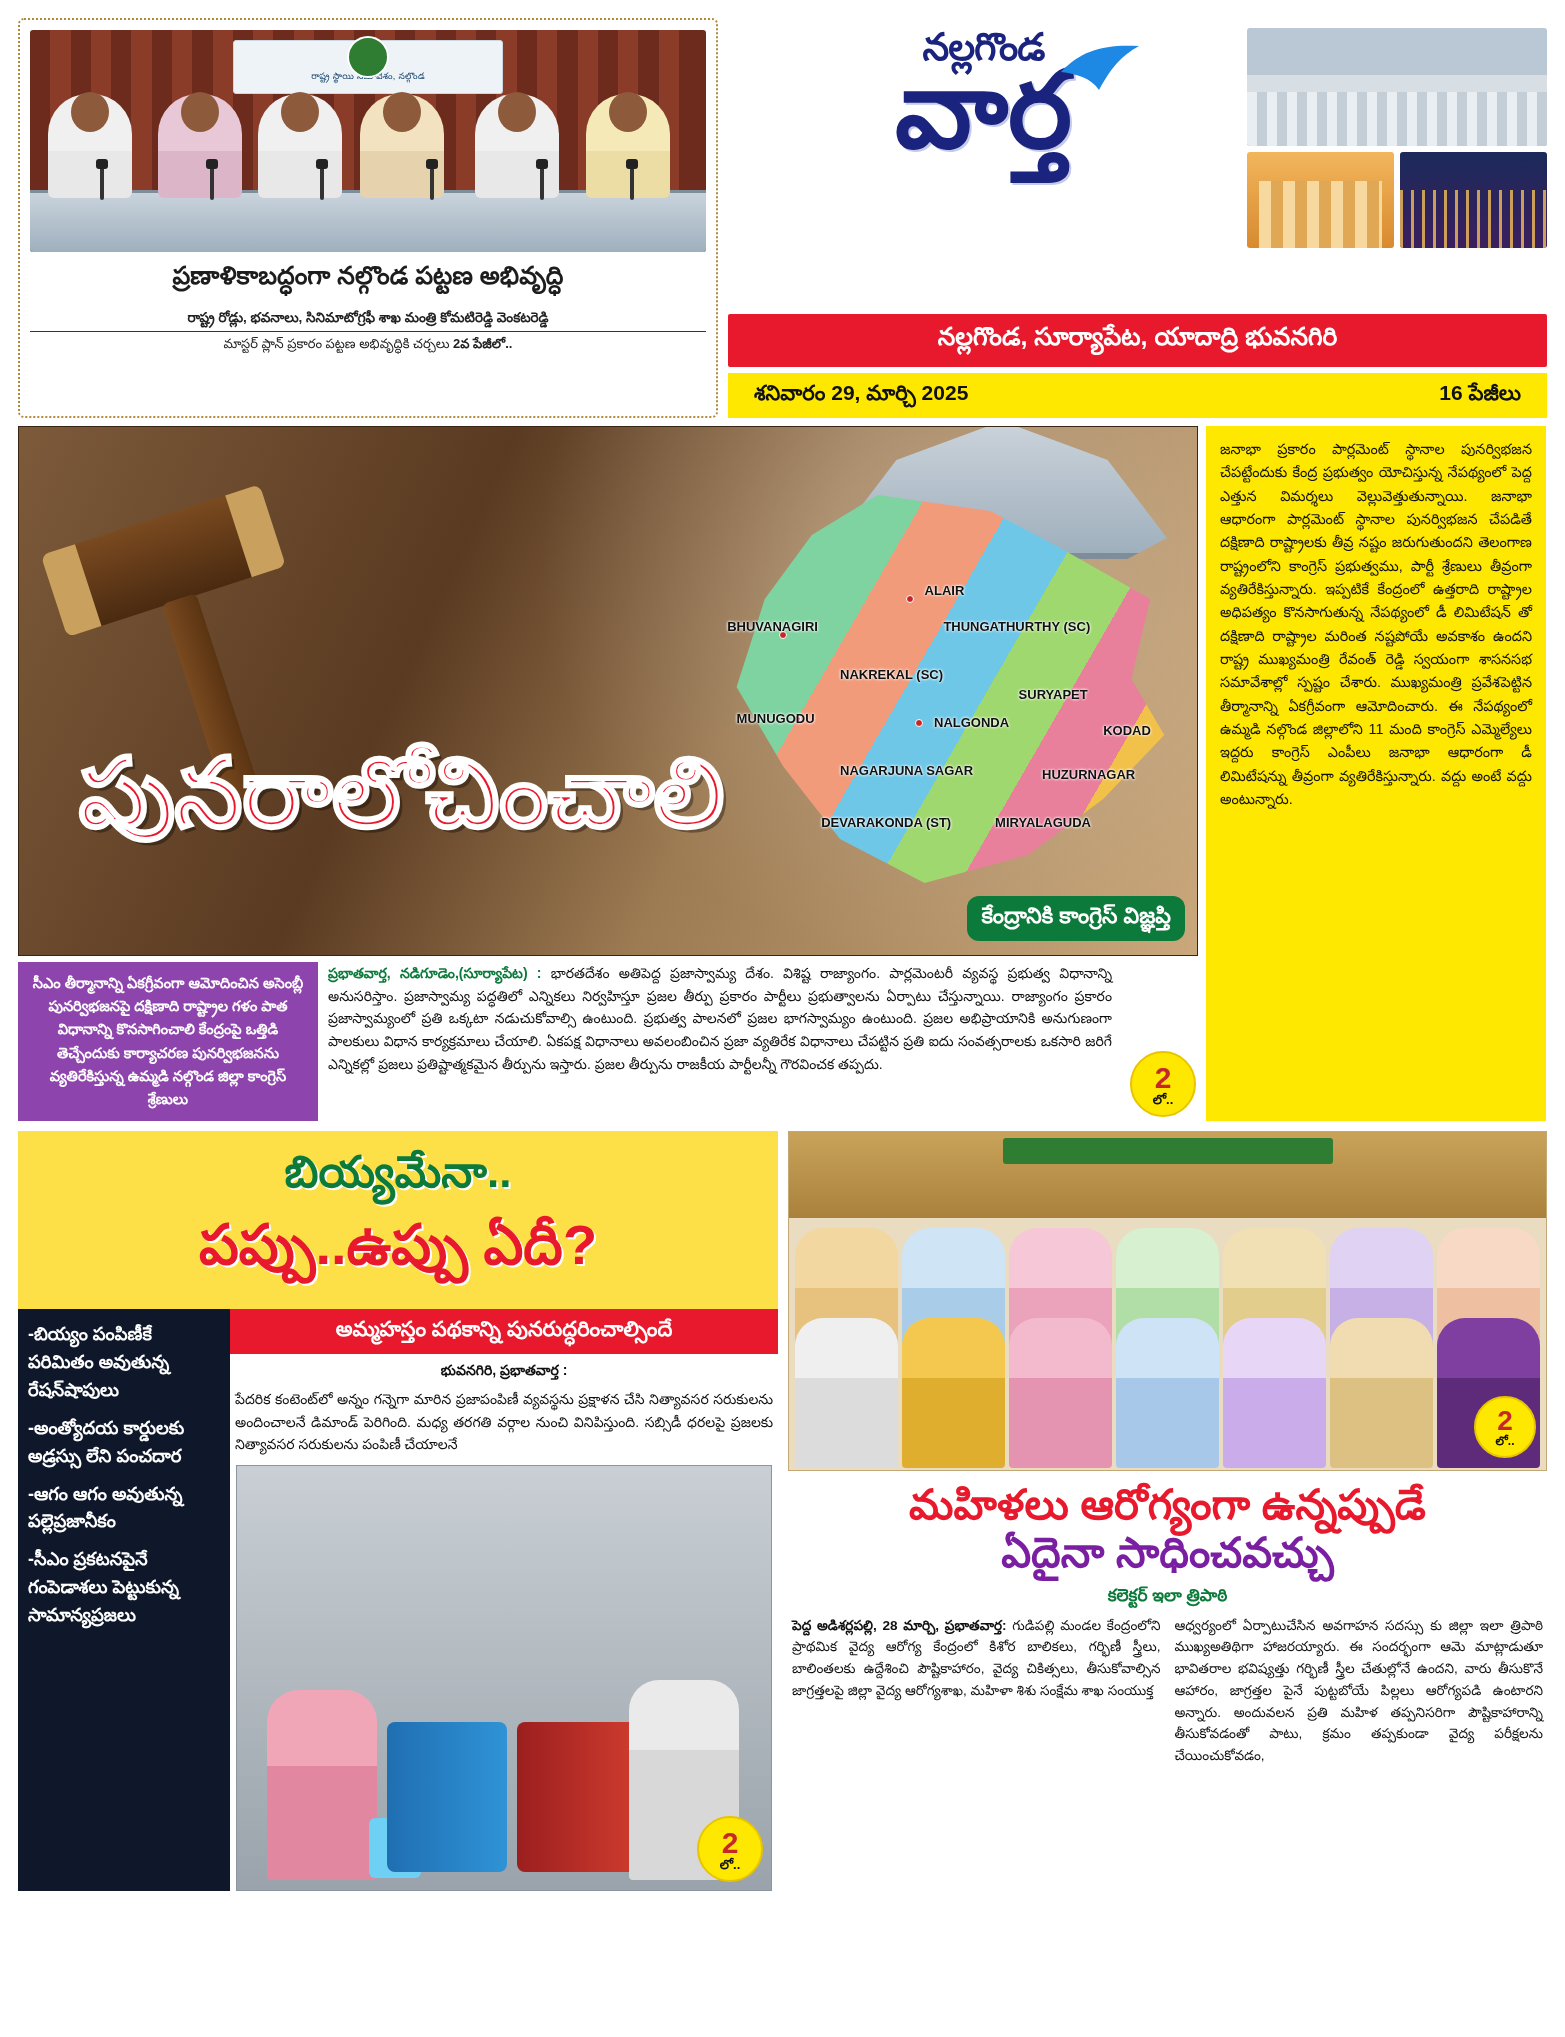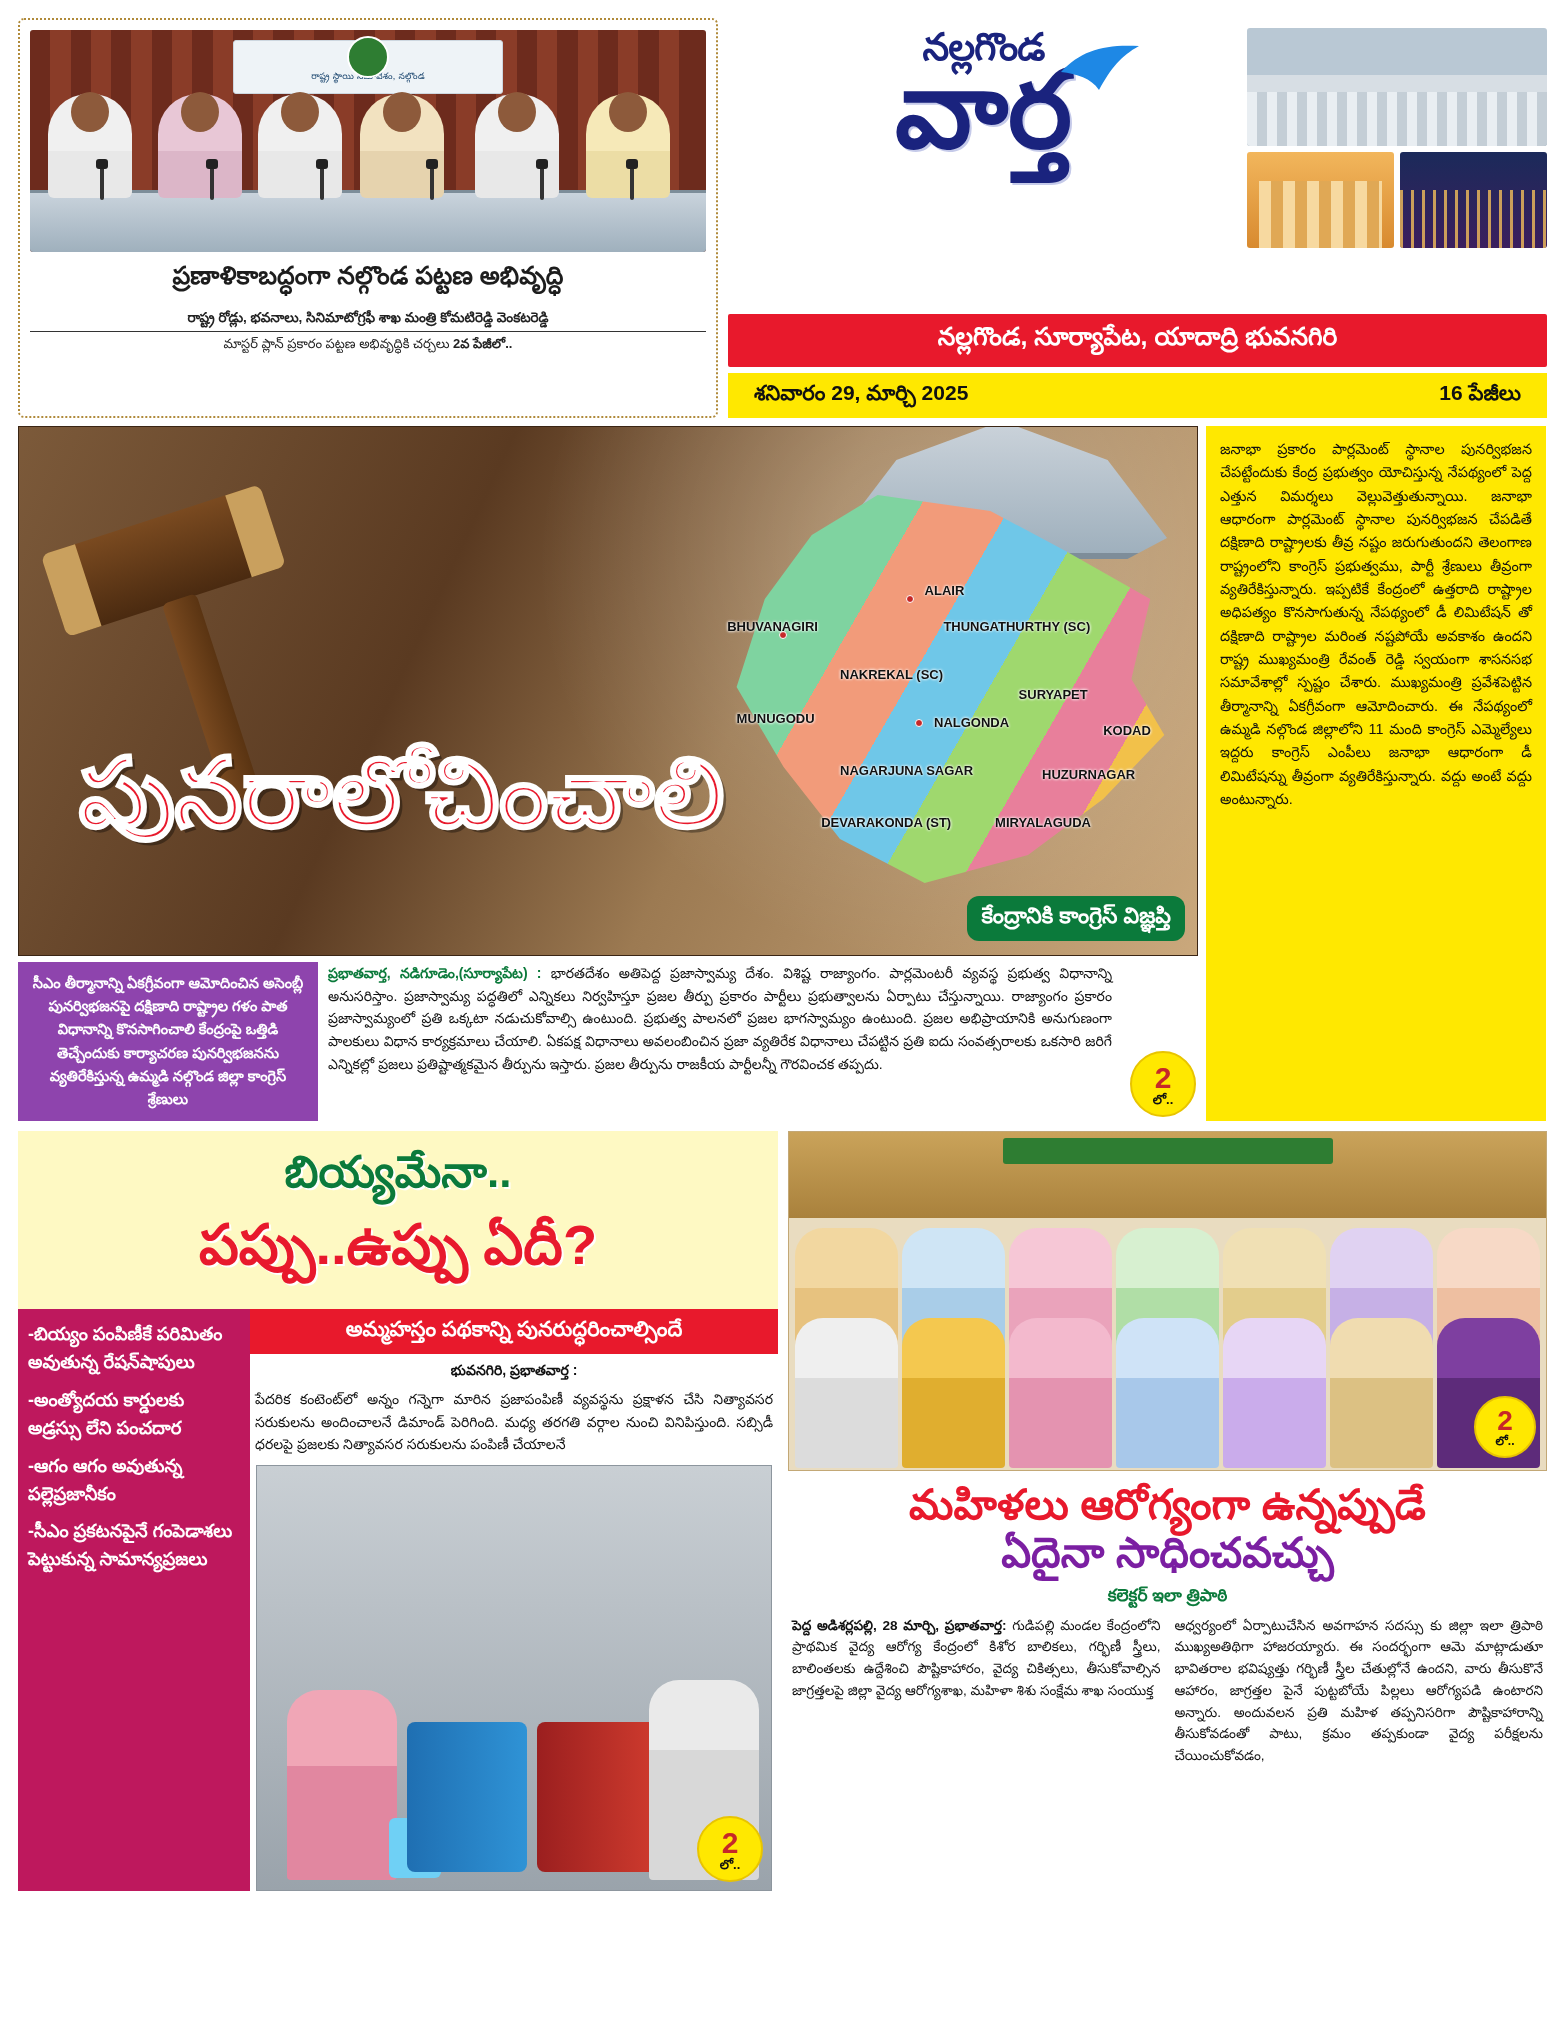--- a/index.html
+++ b/index.html
@@ -182,26 +182,26 @@
   .page2-chip .t { font-size:13px; color:#111; }
 
   .lead-right {
     width:340px; background:#ffe800; padding:12px 14px; font-size:14.4px;
     line-height:1.62; text-align:justify; color:#111; margin-left:8px;
   }
 
   
   .bottom { display:flex; gap:10px; margin-top:10px; height:760px; }
   .bl { width:760px; display:flex; flex-direction:column; }
-  .bl-head { background:#fef9c3; padding:16px 10px 18px; text-align:center; }
+  .bl-head { background:#fde047; padding:16px 10px 18px; text-align:center; }
   .bl-h1 { font-size:44px; font-weight:bold; color:#0b7a3b; text-shadow:2px 2px 0 #fff; }
   .bl-h2 { font-size:56px; font-weight:bold; color:#e8192c; margin-top:4px; text-shadow:2px 2px 0 #fff;}
   .bl-body { display:flex; flex:1; }
   .bl-bullets {
-    width:232px; background:#be185d; color:#fff; font-size:18px; font-weight:bold;
+    width:212px; background:#0f172a; color:#fff; font-size:18px; font-weight:bold;
     padding:12px 10px; line-height:1.55;
   }
   .bl-bullets div { margin-bottom:10px; }
   .bl-right { flex:1; display:flex; flex-direction:column; }
   .bl-sub { background:#e8192c; color:#fff; text-align:center; font-size:21px; font-weight:bold; padding:8px 6px; }
   .bl-place { text-align:center; font-size:14px; font-weight:bold; margin:8px 0 6px; }
   .bl-text { font-size:14px; line-height:1.6; text-align:justify; padding:0 5px; }
   .bl-photo {
     flex:1; margin:10px 6px 0; min-height:220px; position:relative; overflow:hidden;
     background:linear-gradient(#c9cfd4,#9aa3ab); border:1px solid #8d969e;

